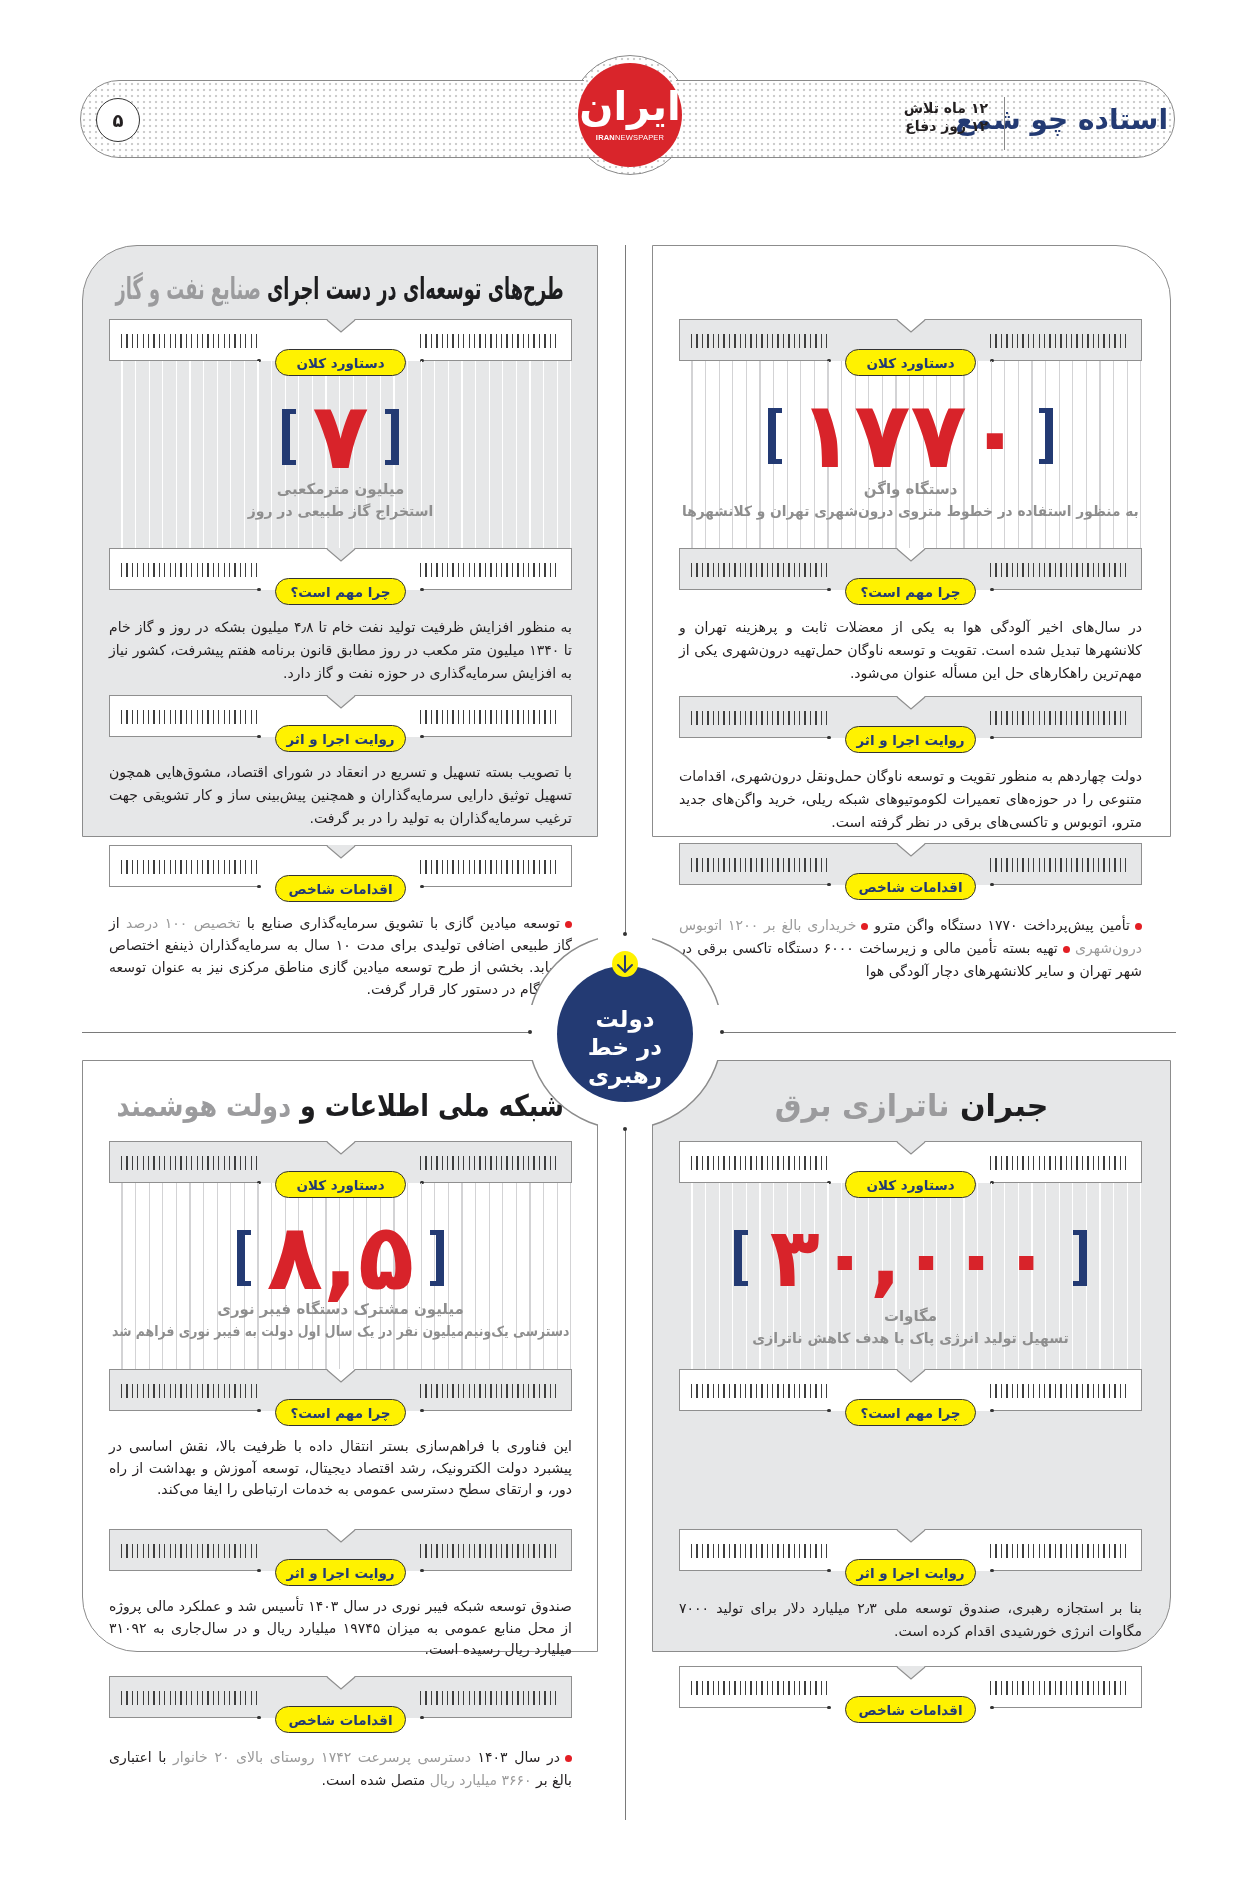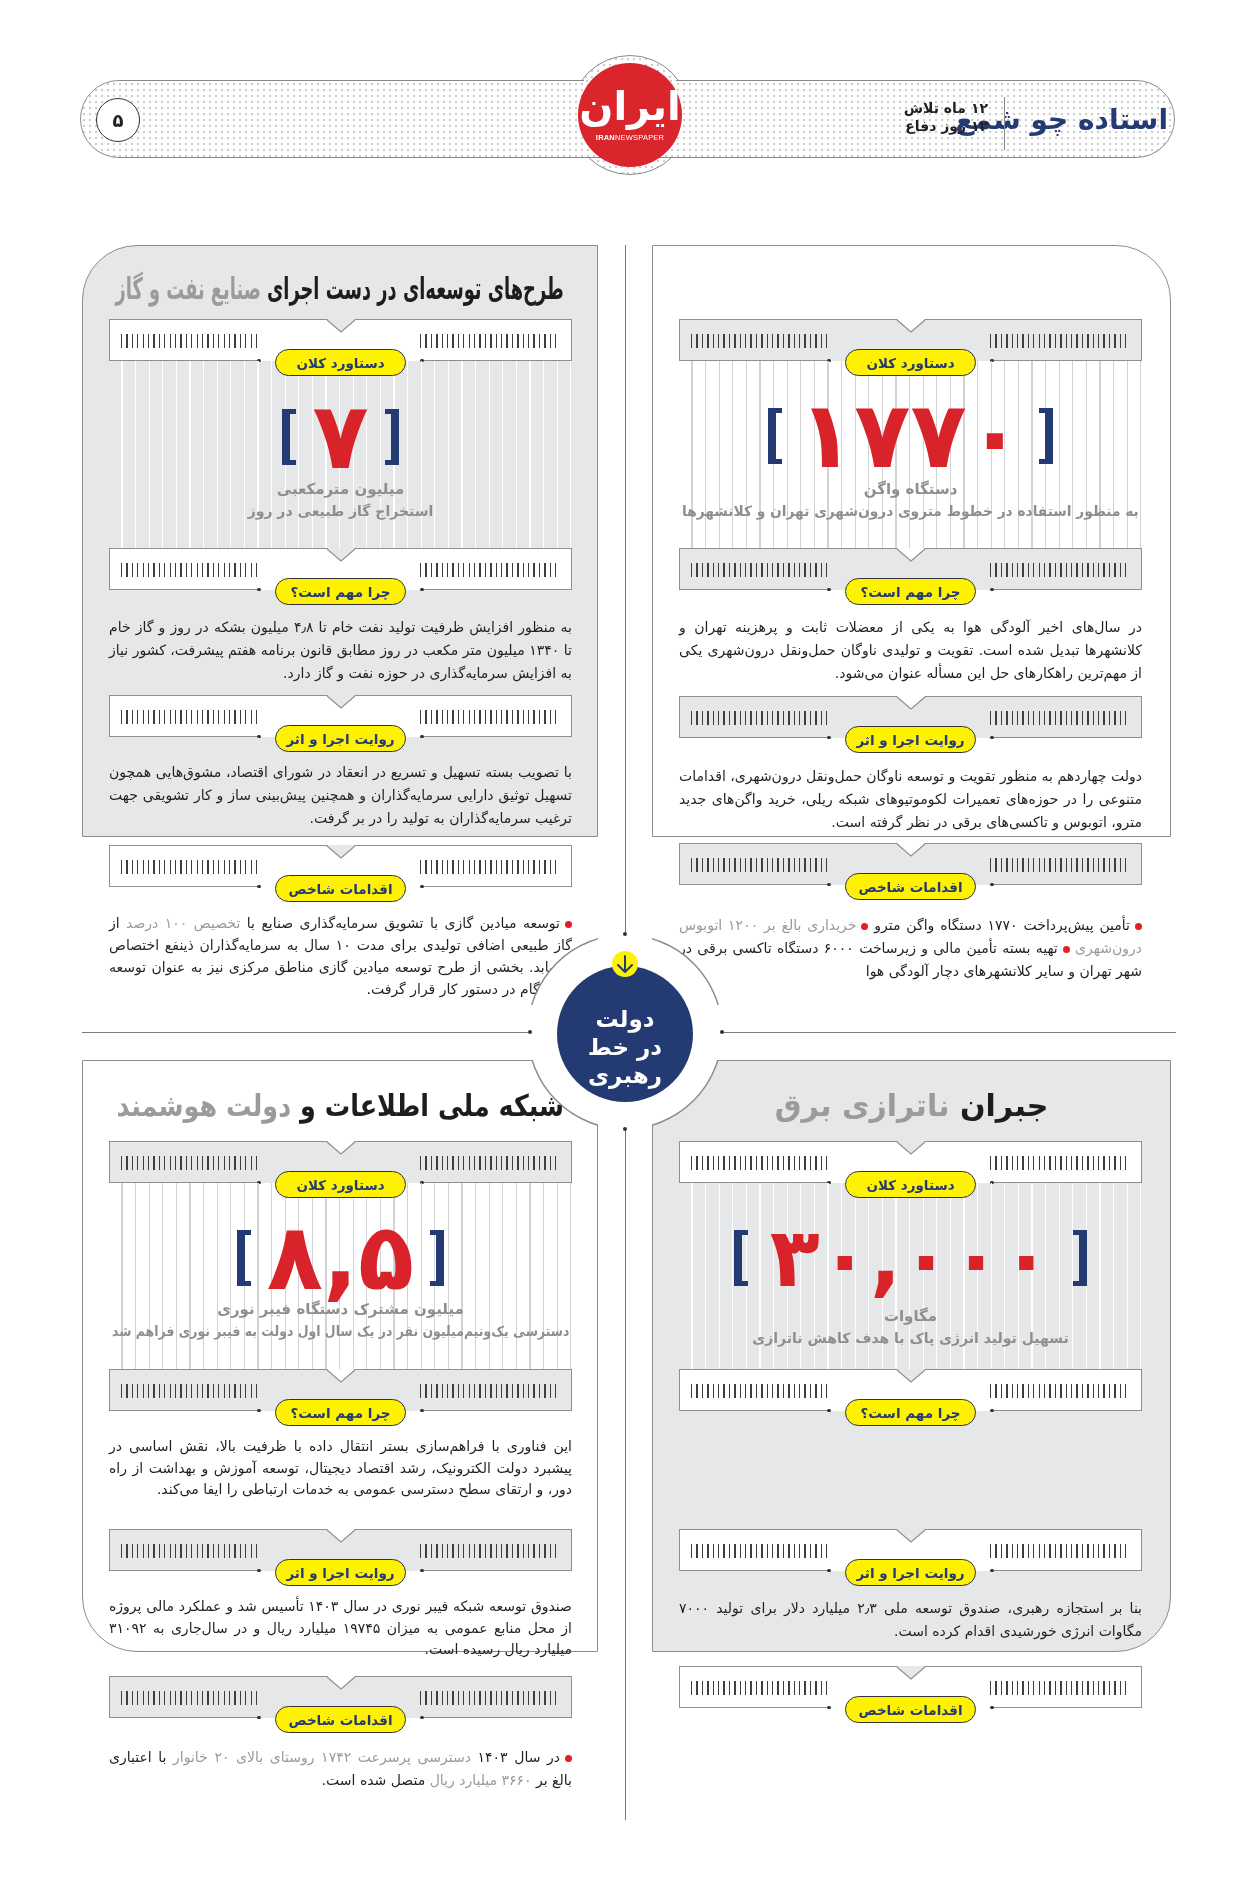--- a/index.html
+++ b/index.html
@@ -128,21 +128,21 @@
         <polyline points="0,1 14,13 28,1"></polyline>
       </svg>
     <span class="ticks l"></span>
       <span class="ticks r"></span>
     <span class="seg l"></span>
       <span class="seg r"></span>
     <div class="pill">
         <span class="fit">چرا مهم است؟</span>
       </div>
   </div>
-  <p class="para" style="top:370px">در سال‌های اخیر آلودگی هوا به یکی از معضلات ثابت و پرهزینه تهران و کلانشهرها تبدیل شده است. تقویت و تولیدی ناوگان حمل‌ونقل درون‌شهری یکی از مهم‌ترین راهکارهای حل این مسأله عنوان می‌شود.</p>
+  <p class="para" style="top:370px">در سال‌های اخیر آلودگی هوا به یکی از معضلات ثابت و پرهزینه تهران و کلانشهرها تبدیل شده است. تقویت و توسعه ناوگان حمل‌تهیه درون‌شهری یکی از مهم‌ترین راهکارهای حل این مسأله عنوان می‌شود.</p>
 
   <div class="strip" style="top:450px">
     <svg class="notch" width="28" height="15">
         <polygon points="0,0 14,13 28,0"></polygon>
         <polyline points="0,1 14,13 28,1"></polyline>
       </svg>
     <span class="ticks l"></span>
       <span class="ticks r"></span>
     <span class="seg l"></span>
       <span class="seg r"></span>

